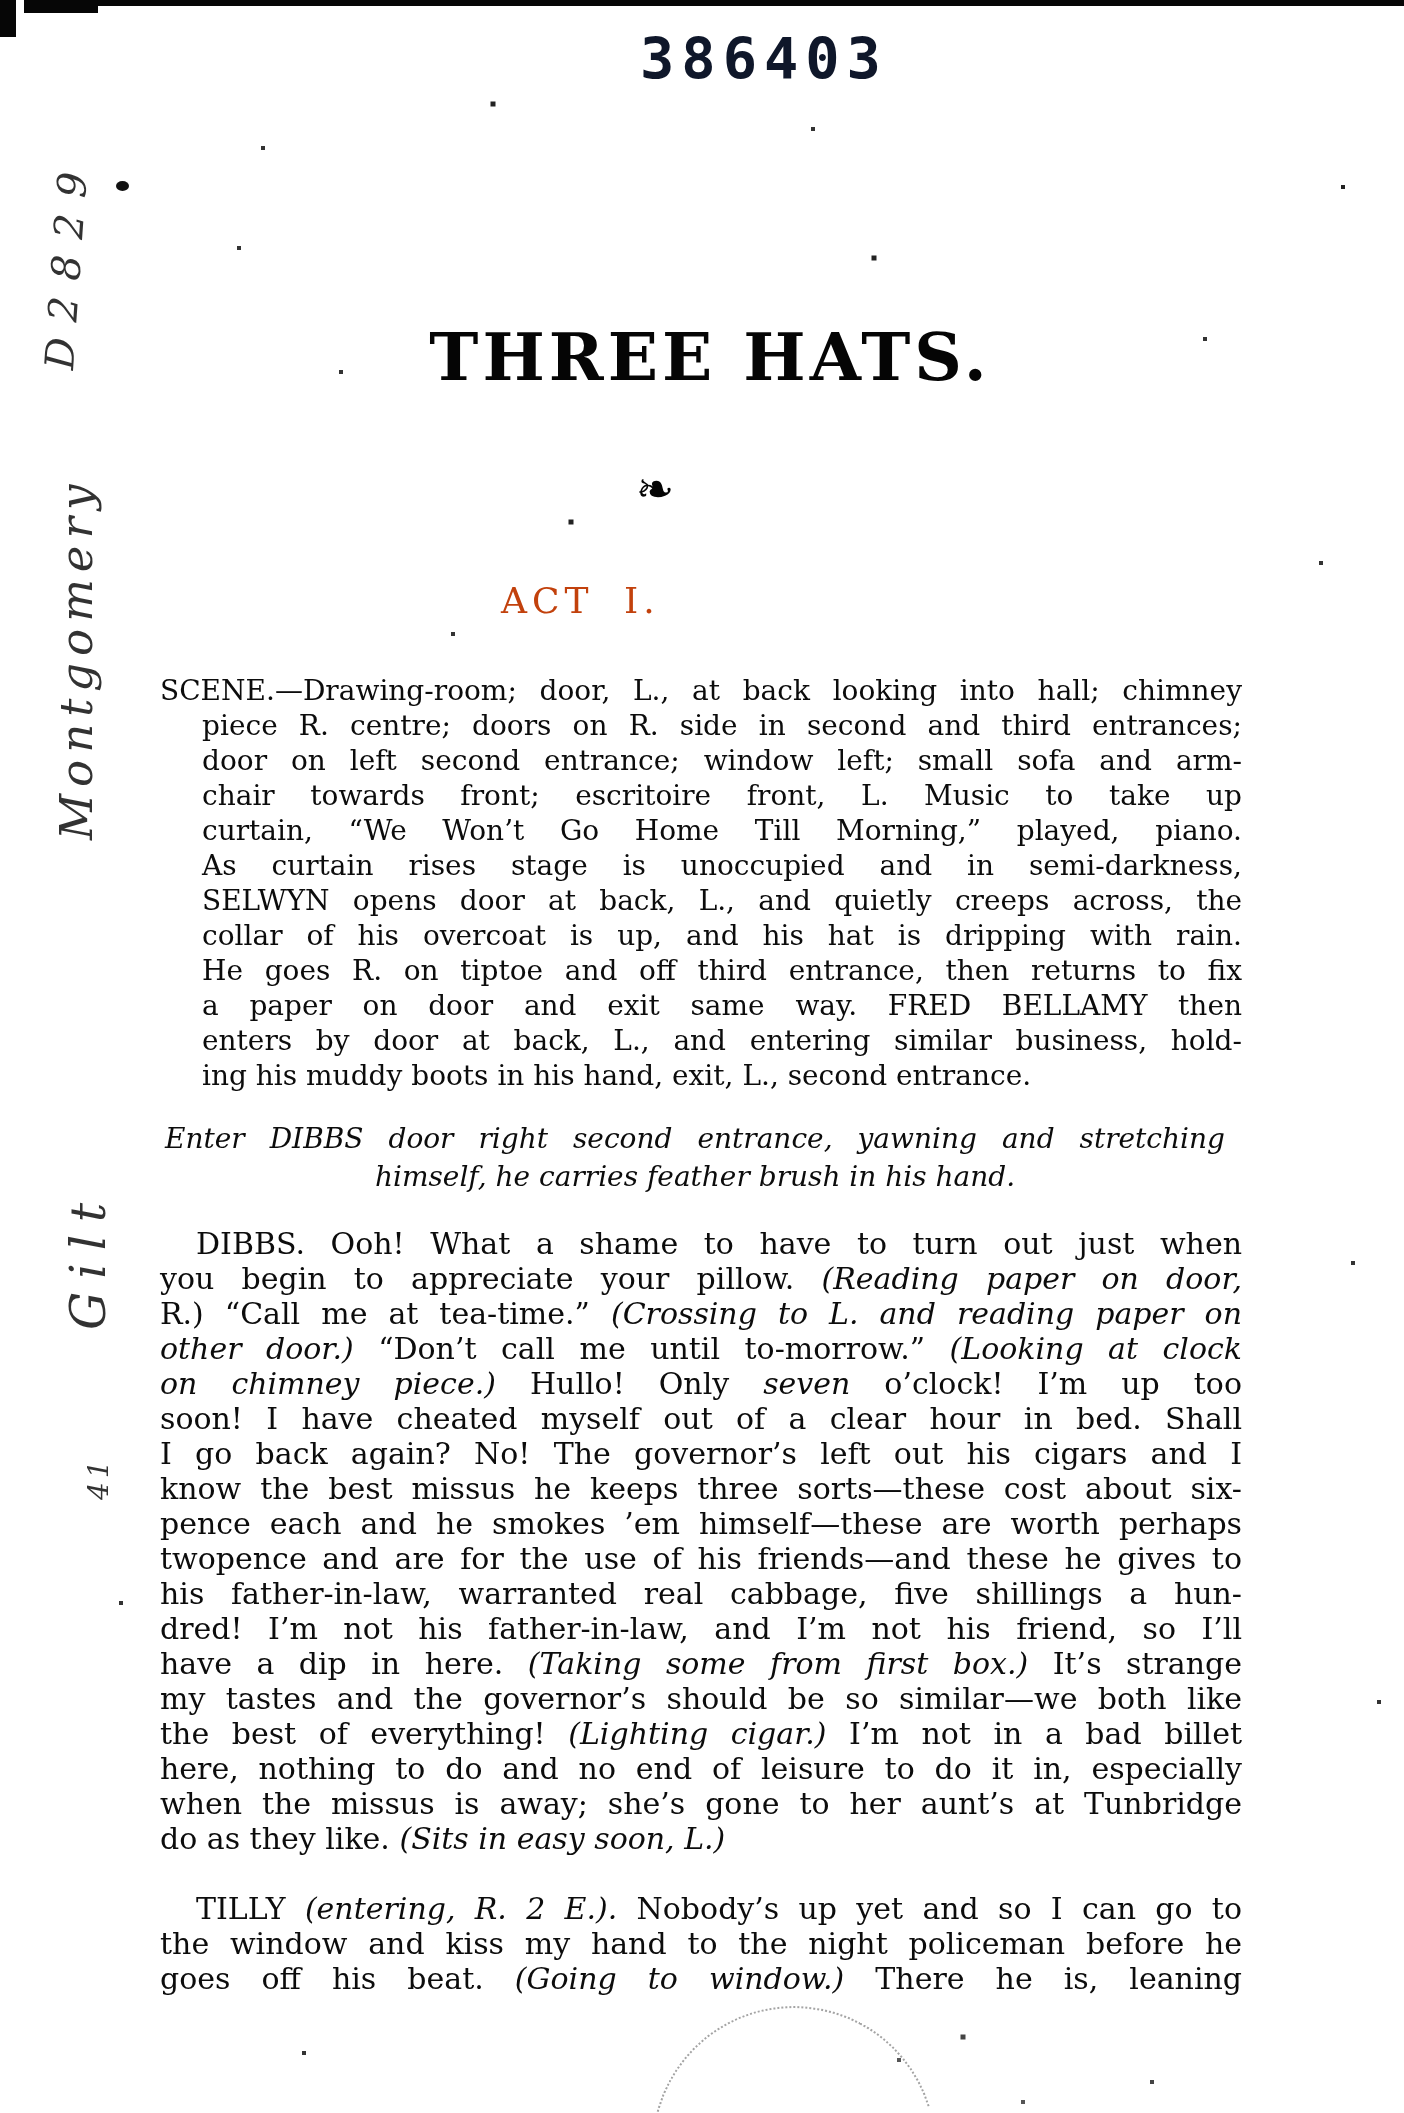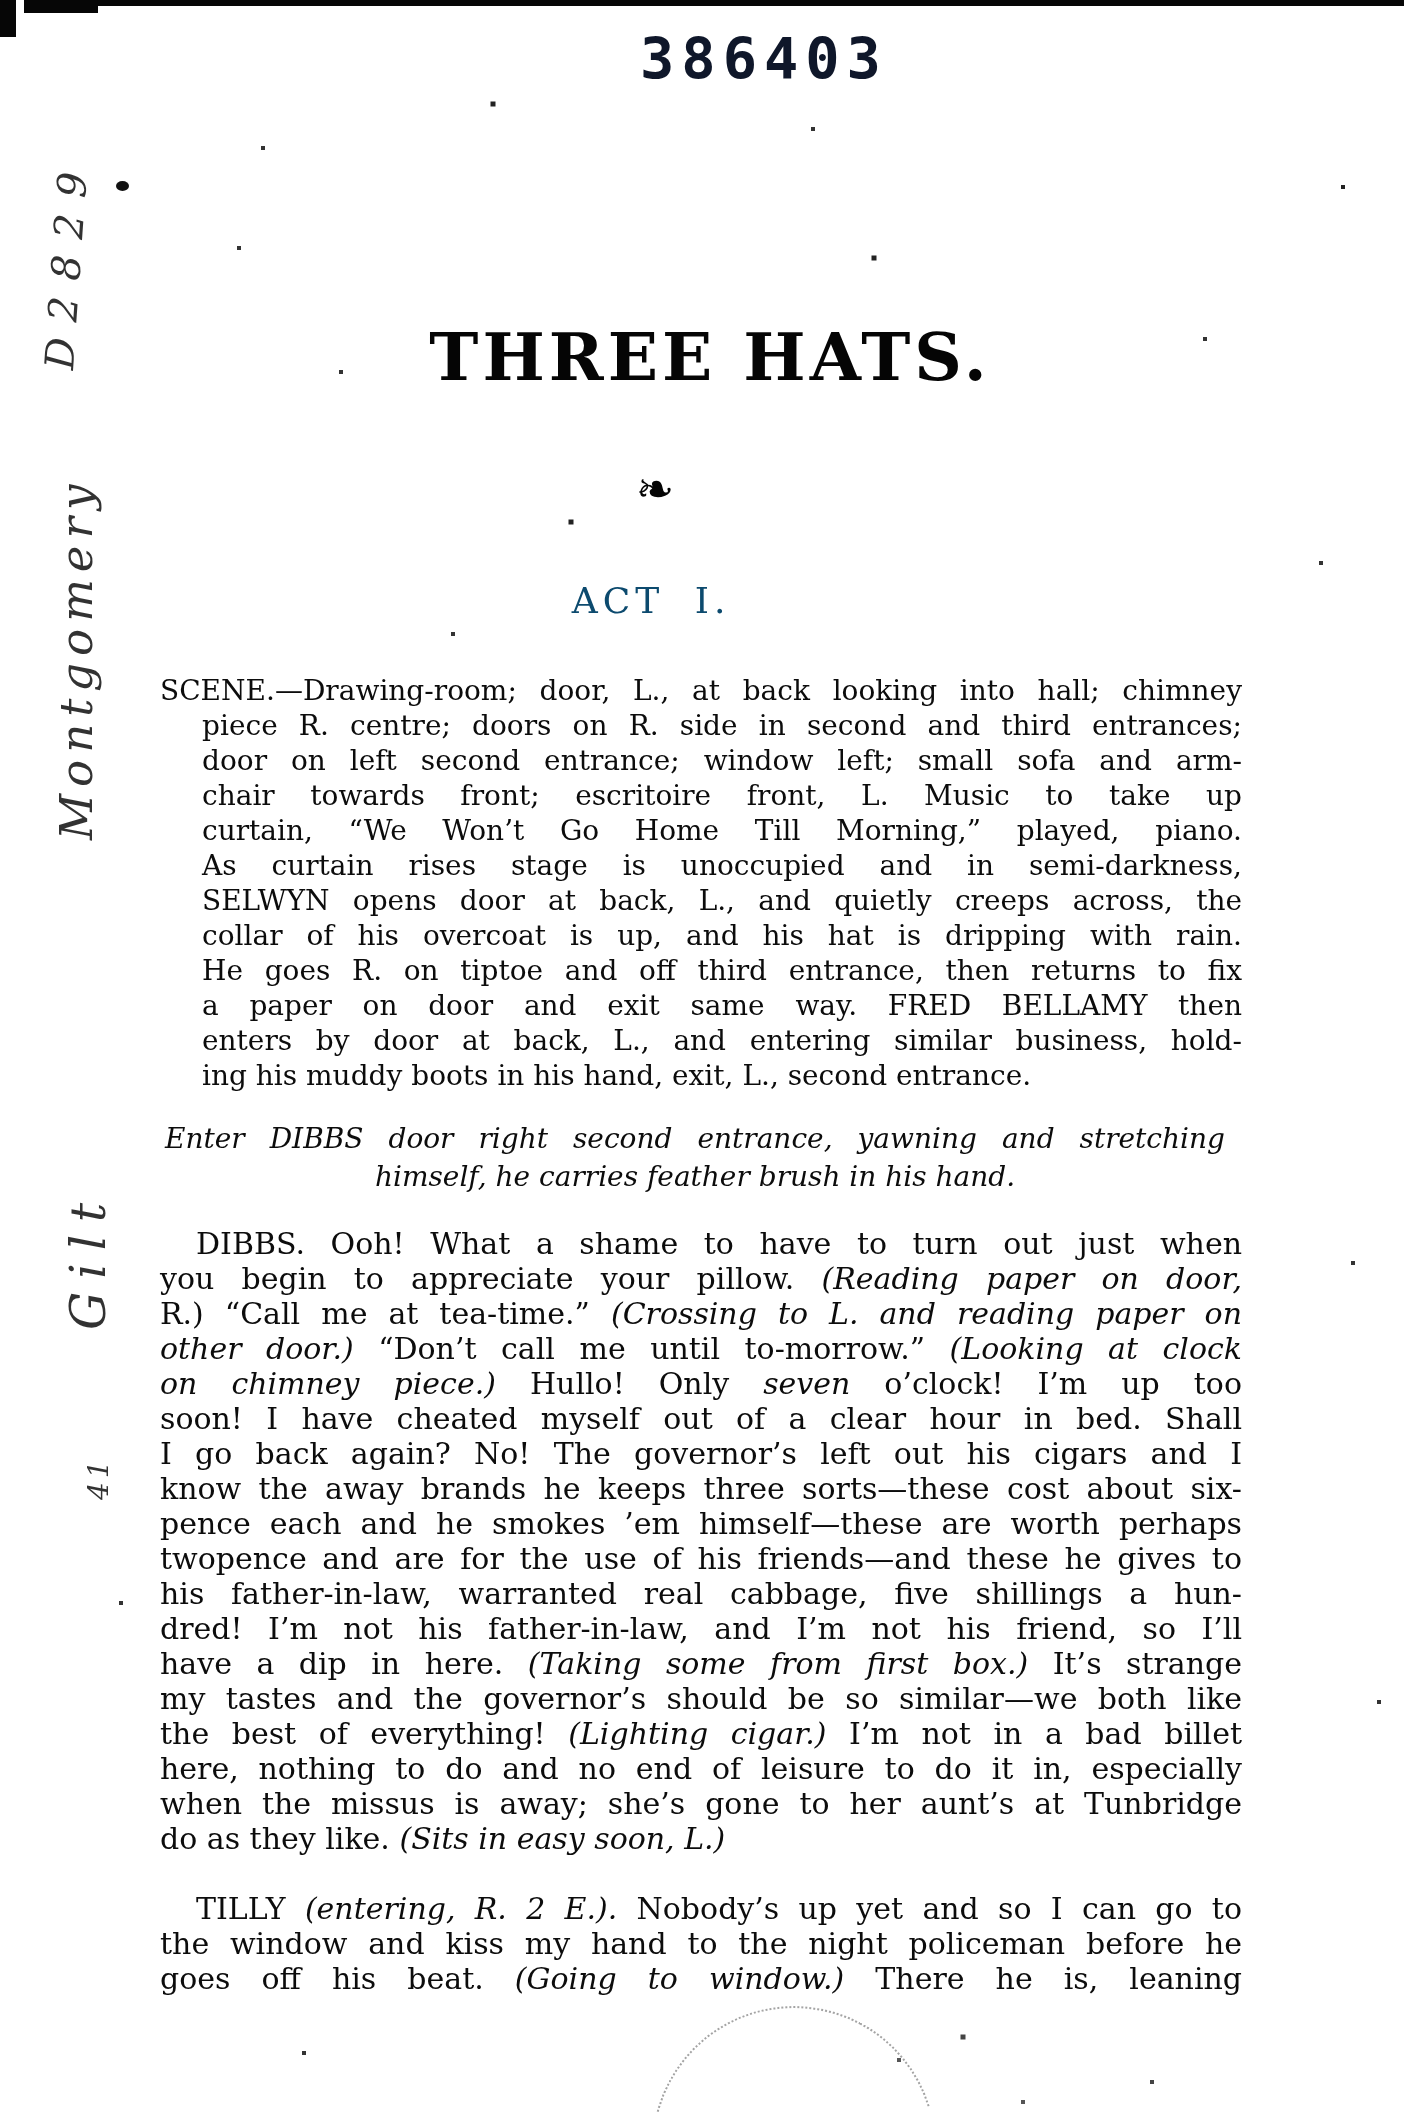--- a/index.html
+++ b/index.html
@@ -37,22 +37,22 @@
   #margin-shelf-mark{left:36px;top:368px;font-size:40px;letter-spacing:16px;transform:rotate(-86deg);}
   #margin-signature{left:50px;top:840px;font-size:45px;letter-spacing:7px;}
   #margin-note{left:60px;top:1330px;font-size:48px;letter-spacing:13px;}
   #margin-number{left:82px;top:1500px;font-size:28px;letter-spacing:4px;}
   
   #play-title{
     left:8px;top:318px;width:1404px;text-align:center;
     font-weight:bold;font-size:66px;letter-spacing:4px;color:#050505;
   }
   #ornament{left:575px;top:462px;width:160px;text-align:center;font-size:46px;color:#050505;}
-  #act-heading{left:501px;top:580px;width:300px;text-align:center;
-    font-size:36px;letter-spacing:5px;word-spacing:14px;color:#0c4a6e;}
+  #act-heading{left:501px;top:580px;width:300px;text-align:left;
+    font-size:36px;letter-spacing:5px;word-spacing:14px;color:#c2410c;}
   
   .block{position:absolute;color:#0c0c0c;}
   #scene-block{left:160px;top:673px;width:1082px;font-size:28px;line-height:35px;}
   #enter-block{left:165px;top:1120px;width:1060px;font-size:28px;line-height:38px;font-style:italic;}
   #dibbs-block{left:160px;top:1226px;width:1082px;font-size:30px;line-height:35px;}
   #tilly-block{left:160px;top:1891px;width:1082px;font-size:30px;line-height:35px;}
   .tline{text-align:justify;text-align-last:justify;}
   .tline.noj{text-align-last:left;}
   .tline.center{text-align:right;text-align-last:center;}
   .tline.hang{padding-left:42px;}
@@ -106,21 +106,21 @@
   </div>
 
 <div class="block" id="dibbs-block">
     <div class="tline indent"><span>DIBBS. Ooh! What a shame to have to turn out just when</span></div>
     <div class="tline"><span>you begin to appreciate your pillow. </span><span class="it">(Reading paper on door,</span></div>
     <div class="tline"><span>R.) “Call me at tea-time.” </span><span class="it">(Crossing to L. and reading paper on</span></div>
     <div class="tline"><span class="it">other door.) </span><span>“Don’t call me until to-morrow.” </span><span class="it">(Looking at clock</span></div>
     <div class="tline"><span class="it">on chimney piece.) </span><span>Hullo! Only </span><span class="it">seven</span><span> o’clock! I’m up too</span></div>
     <div class="tline"><span>soon! I have cheated myself out of a clear hour in bed. Shall</span></div>
     <div class="tline"><span>I go back again? No! The governor’s left out his cigars and I</span></div>
-    <div class="tline"><span>know the away brands he keeps three sorts—these cost about six-</span></div>
+    <div class="tline"><span>know the best missus he keeps three sorts—these cost about six-</span></div>
     <div class="tline"><span>pence each and he smokes ’em himself—these are worth perhaps</span></div>
     <div class="tline"><span>twopence and are for the use of his friends—and these he gives to</span></div>
     <div class="tline"><span>his father-in-law, warranted real cabbage, five shillings a hun-</span></div>
     <div class="tline"><span>dred! I’m not his father-in-law, and I’m not his friend, so I’ll</span></div>
     <div class="tline"><span>have a dip in here. </span><span class="it">(Taking some from first box.)</span><span> It’s strange</span></div>
     <div class="tline"><span>my tastes and the governor’s should be so similar—we both like</span></div>
     <div class="tline"><span>the best of everything! </span><span class="it">(Lighting cigar.)</span><span> I’m not in a bad billet</span></div>
     <div class="tline"><span>here, nothing to do and no end of leisure to do it in, especially</span></div>
     <div class="tline"><span>when the missus is away; she’s gone to her aunt’s at Tunbridge</span></div>
     <div class="tline noj"><span>do as they like. </span><span class="it">(Sits in easy soon, L.)</span></div>

